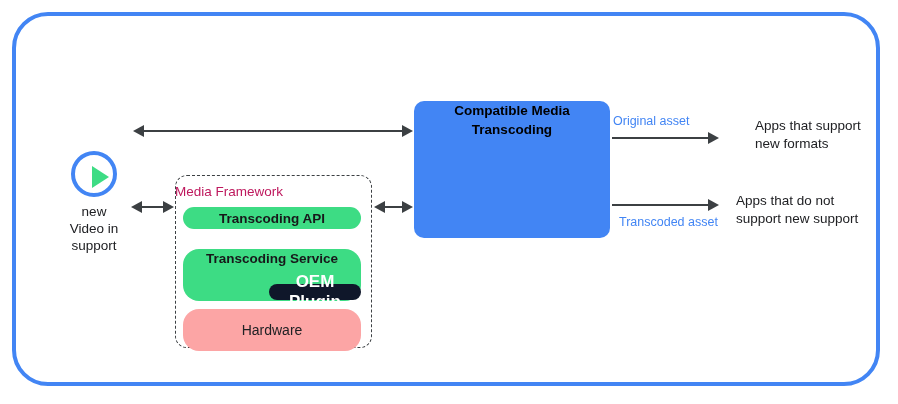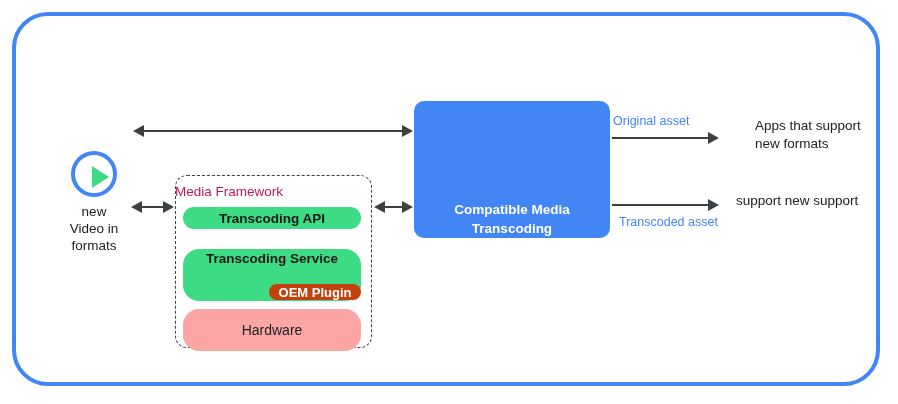--- a/index.html
+++ b/index.html
@@ -110,23 +110,23 @@
     font-weight: bold;
     color: #17181a;
     align-items: flex-start;
     padding-top: 2px;
   }
   .pill-oem {
     left: 269px;
     top: 284px;
     width: 92px;
     height: 16px;
-    background: #c2410c;
+    background: #0f172a;
     border-radius: 12px;
-    font-size: 13px;
+    font-size: 17px;
     font-weight: bold;
     color: #ffffff;
   }
   .pill-hardware {
     left: 183px;
     top: 309px;
     width: 178px;
     height: 42px;
     background: #fca5a5;
     border-radius: 16px;
@@ -137,24 +137,24 @@
   
   .cmt-box {
     position: absolute;
     left: 414px;
     top: 101px;
     width: 196px;
     height: 137px;
     background: #4285F4;
     border-radius: 10px;
     display: flex;
-    align-items: flex-end;
+    align-items: flex-start;
     justify-content: center;
     text-align: center;
-    color: #ffffff;
+    color: #000000;
     font-size: 13.5px;
     font-weight: bold;
     line-height: 19px;
     box-sizing: border-box;
     padding: 0 6px;
   }
 
   
   .arrow-line {
     position: absolute;
@@ -192,21 +192,21 @@
 <div id="canvas">
 
   <div class="outer-frame"></div>
 
   <div class="play-circle">
     <div class="play-tri"></div>
   </div>
   <div class="video-label">
     <div>new</div>
     <div>Video in</div>
-    <div>formats</div>
+    <div>support</div>
   </div>
 
   <div class="arrow-head ah-left" style="left:131px; top:201px;"></div>
   <div class="arrow-line" style="left:140px; top:206px; width:26px;"></div>
   <div class="arrow-head ah-right" style="left:163px; top:201px;"></div>
 
   <div class="framework-box"></div>
   <div class="framework-title">Media Framework</div>
 
   <div class="pill pill-api">Transcoding API</div>
@@ -234,16 +234,17 @@
   <div class="arrow-head ah-right" style="left:708px; top:132px;"></div>
   <div class="apps-label" style="left:736px; top:117px;margin-left:19px;">
     <div>Apps that support</div>
     <div>new formats</div>
   </div>
 
   <div class="arrow-line" style="left:612px; top:204px; width:98px;"></div>
   <div class="arrow-head ah-right" style="left:708px; top:199px;"></div>
   <div class="asset-label" style="left:619px; top:215px;">Transcoded asset</div>
   <div class="apps-label" style="left:736px; top:192px;">
+    <div>Apps that do not</div>
     <div>support new support</div>
   </div>
 
 </div>
 
 </body></html>

